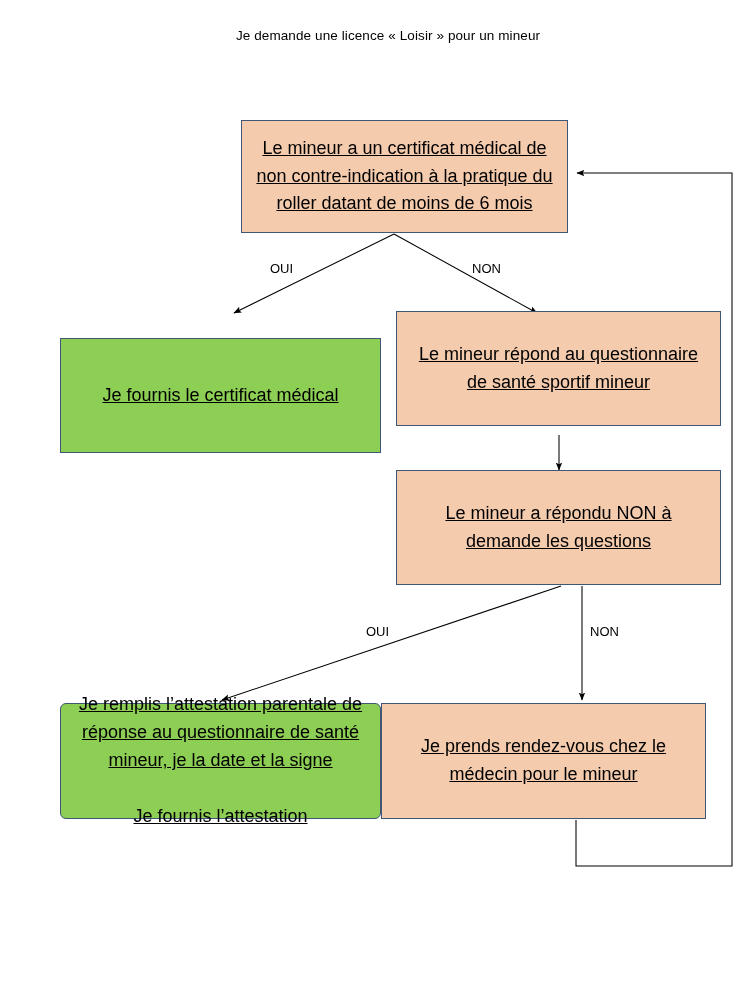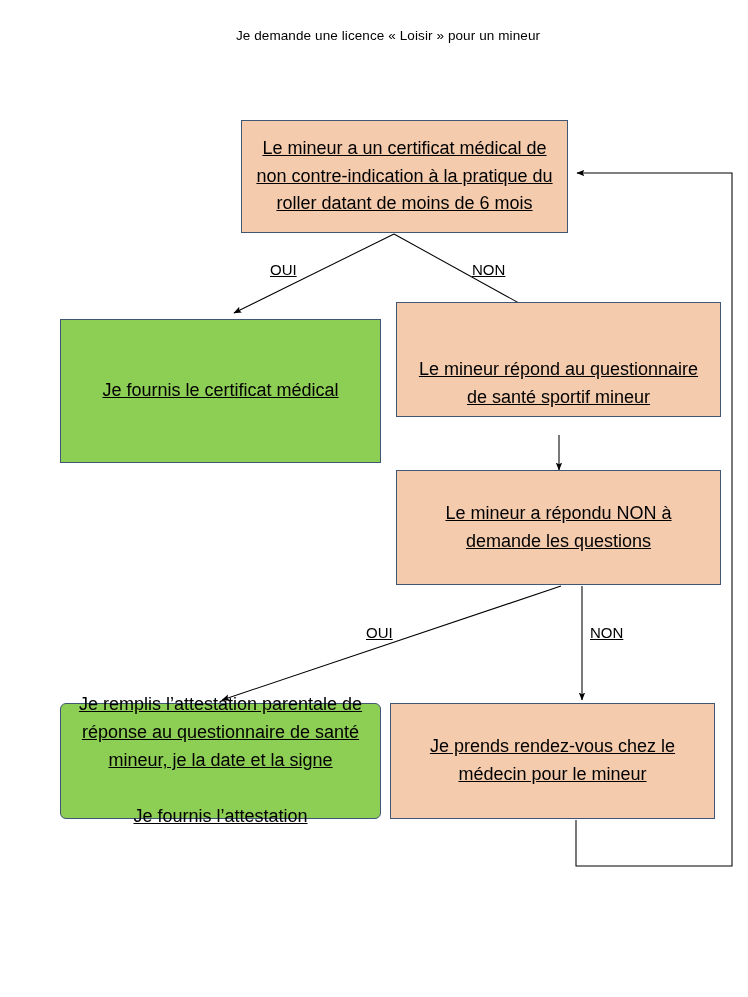--- a/index.html
+++ b/index.html
@@ -49,24 +49,23 @@
   #edges {
     position: absolute;
     left: 0;
     top: 0;
     width: 748px;
     height: 997px;
     pointer-events: none;
   }
   .edge-label {
     position: absolute;
-    font-size: 15px;
+    font-size: 13px;
     color: #000000;
     white-space: nowrap;
-    text-decoration: underline;
   }
 </style>
 </head>
 <body>
 
 <div id="canvas">
 
   <div id="title">Je demande une licence « Loisir » pour un mineur</div>
 
   <svg id="edges" viewBox="0 0 748 997">
@@ -86,39 +85,39 @@
 
     <path d="M 568,586 L 568,700" stroke="#000000" stroke-width="1.05" fill="none" marker-end="url(#arrow)"></path>
 
     <path d="M 562,820 L 562,866 L 718,866 L 718,173 L 563,173" stroke="#000000" stroke-width="1.05" fill="none" marker-end="url(#arrow)"></path>
   </svg>
 
   <div class="node peach" style="left:227px; top:120px; width:327px; height:113px;">
     <span>Le mineur a un certificat médical de non contre-indication à la pratique du roller datant de moins de 6 mois</span>
   </div>
 
-  <div class="node green" style="left:46px; top:319px; width:321px; height:144px;">
+  <div class="node green" style="left:46px; top:338px; width:321px; height:115px;">
     <span>Je fournis le certificat médical</span>
   </div>
 
-  <div class="node peach" style="left:382px; top:302px; width:325px; height:115px;align-items:flex-end;">
+  <div class="node peach" style="left:382px; top:311px; width:325px; height:115px;">
     <span>Le mineur répond au questionnaire de santé sportif mineur</span>
   </div>
 
   <div class="node peach" style="left:382px; top:470px; width:325px; height:115px;">
     <span>Le mineur a répondu NON à demande les questions</span>
   </div>
 
   <div class="node green" style="left:46px; top:703px; width:321px; height:116px;border-radius:6px;">
     <span>Je remplis l’attestation parentale de réponse au questionnaire de santé mineur, je la date et la signe
 
 Je fournis l’attestation</span>
   </div>
 
-  <div class="node peach" style="left:376px; top:703px; width:325px; height:116px;">
+  <div class="node peach" style="left:367px; top:703px; width:325px; height:116px;">
     <span>Je prends rendez-vous chez le médecin pour le mineur</span>
   </div>
 
   <div class="edge-label" style="left:256px; top:261px;">OUI</div>
 
   <div class="edge-label" style="left:458px; top:261px;">NON</div>
 
   <div class="edge-label" style="left:352px; top:624px;">OUI</div>
 
   <div class="edge-label" style="left:576px; top:624px;">NON</div>

